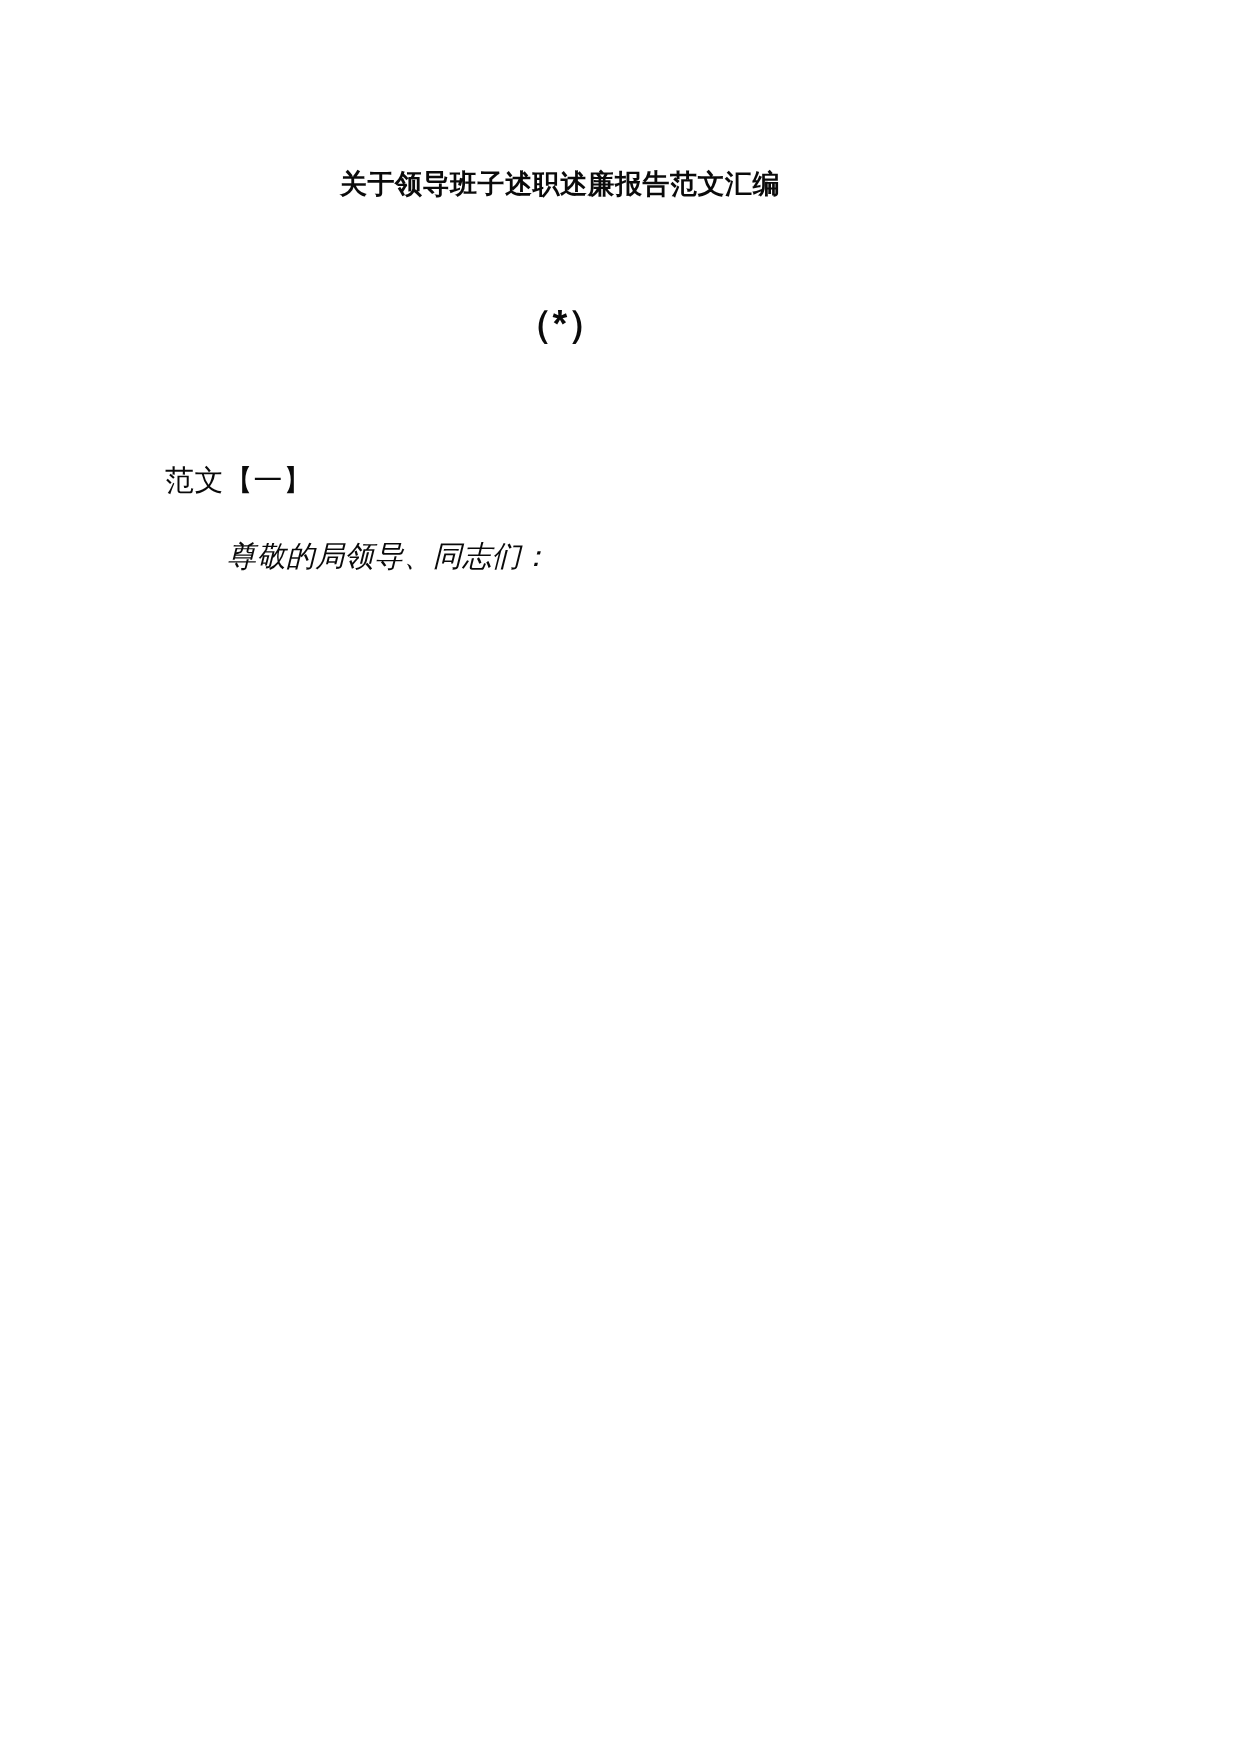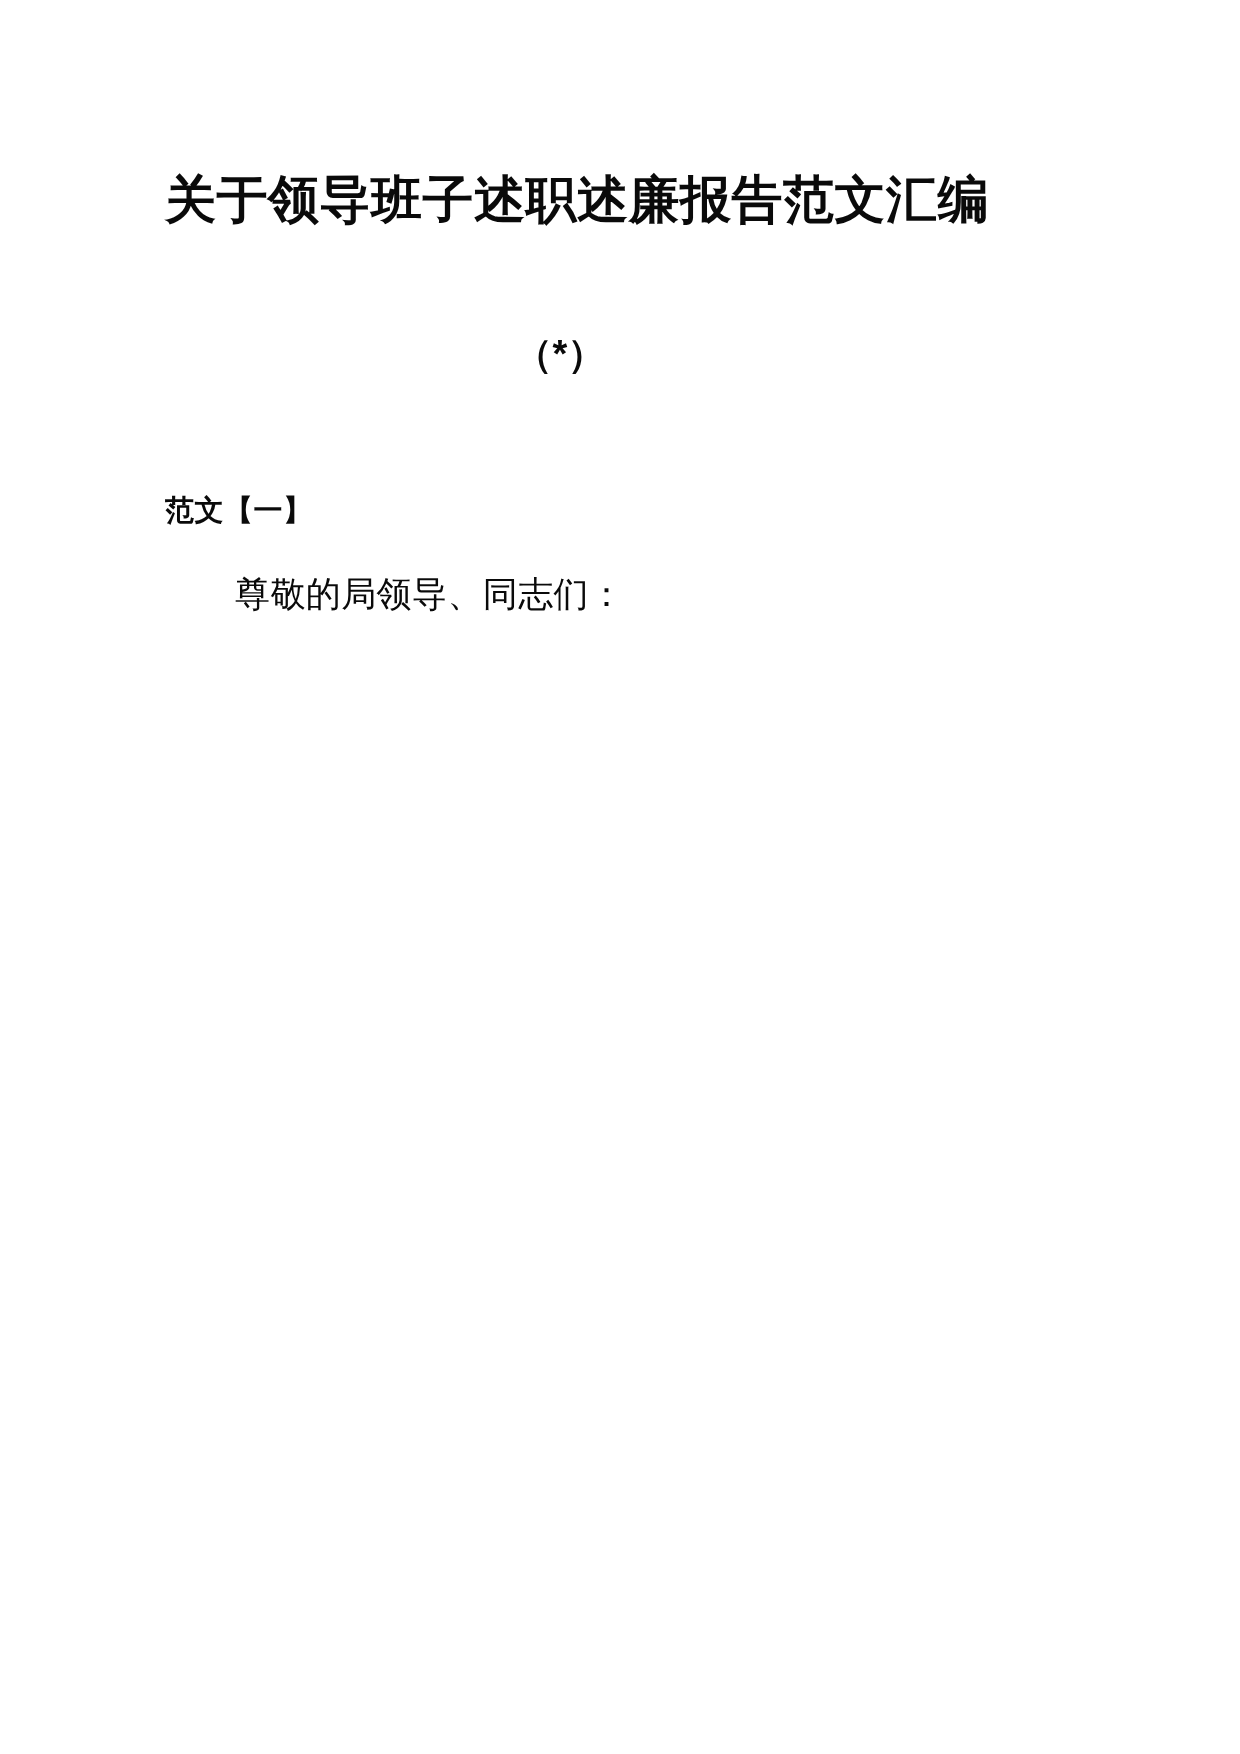--- a/index.html
+++ b/index.html
@@ -26,21 +26,21 @@
     left: 165px;
     top: 0;
     width: 790px;
   }
 
   
   .doc-title {
     margin: 0;
     padding-top: 168px;
     text-align: center;
-    font-size: 51px;
+    font-size: 27px;
     font-weight: 700;
     letter-spacing: 0.5px;
     line-height: 1.25;
     white-space: nowrap;
   }
 
   
   .doc-subtitle {
     margin: 0;
     padding-top: 100px;
@@ -48,34 +48,35 @@
     font-size: 38px;
     font-weight: 700;
     line-height: 1.2;
   }
 
   
   .section-label {
     margin: 0;
     padding-top: 115px;
     font-size: 29px;
-    font-weight: 700;
+    font-weight: 400;
     line-height: 1.3;
     letter-spacing: 0.5px;
   }
 
   
   .para {
-    margin: 12px;
-    font-size: 35px;
+    margin: 4px;
+    font-size: 29px;
     font-weight: 400;
     line-height: 60px;
     text-align: justify;
     text-justify: inter-ideograph;
     letter-spacing: 0.4px;
+    font-style: italic;
   }
   .para.indent {
     text-indent: 58px;
   }
   .gap-greeting { height: 22px; }
   .gap-hello    { height: 62px; }
   .gap-body     { height: 62px; }
 </style>
 </head>
 <body>

